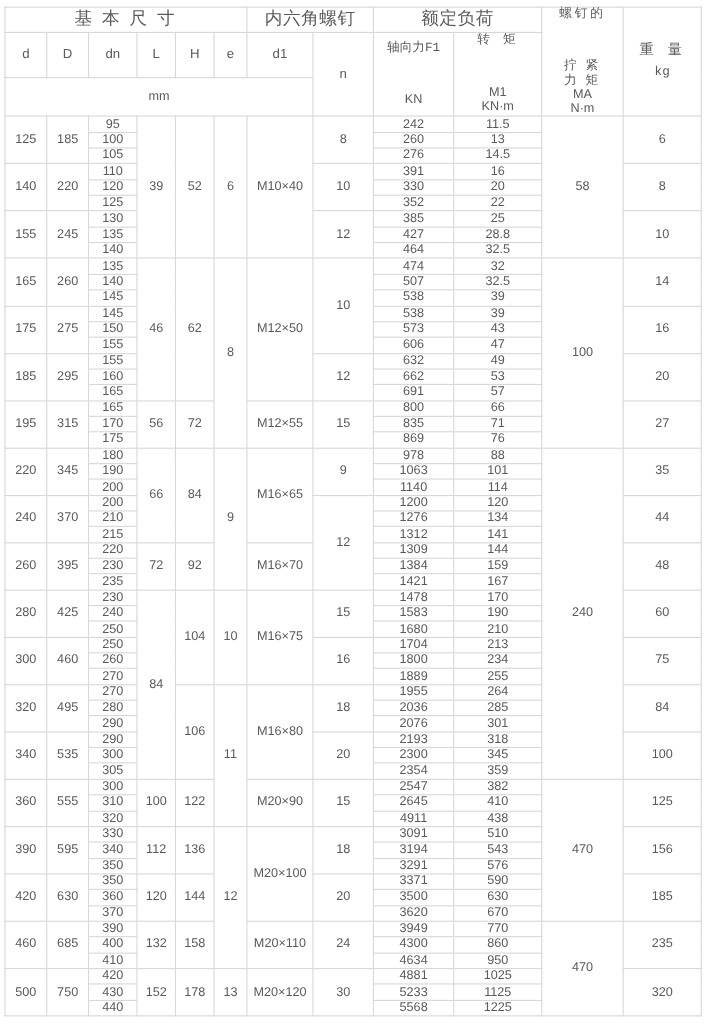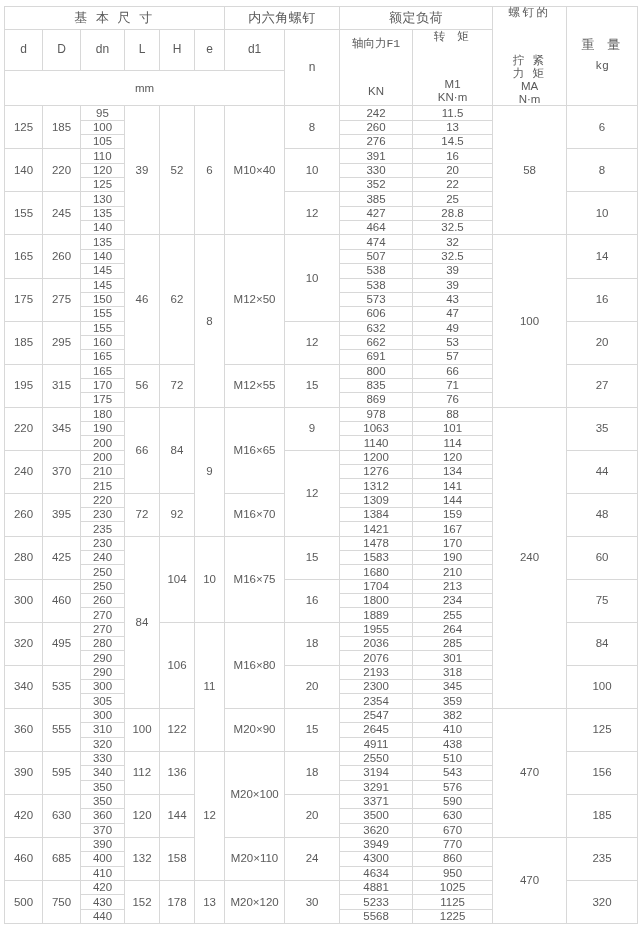--- a/index.html
+++ b/index.html
@@ -32,22 +32,23 @@
     padding: 0;
     font-weight: normal;
     color: #5a5a5a;
     line-height: 1.12;
     white-space: nowrap;
   }
 
   
   .hdr-group {
     height: 22px;
-    font-size: 13px;
+    font-size: 16px;
     letter-spacing: 2.5px;
+    font-family: Liberation Serif, serif;
   }
   .hdr-group.tight { letter-spacing: 0.5px; }
   .hdr-sym {
     height: 25px;
     font-size: 12px;
   }
   .hdr-unit {
     height: 23px;
     font-size: 11.5px;
   }
@@ -453,21 +454,21 @@
       </tr>
       <tr class="row">
         <td class="v" rowspan="3">390</td>
         <td class="v" rowspan="3">595</td>
         <td class="v">330</td>
         <td class="v" rowspan="3">112</td>
         <td class="v" rowspan="3">136</td>
         <td class="v" rowspan="9">12</td>
         <td class="v" rowspan="6">M20×100</td>
         <td class="v" rowspan="3">18</td>
-        <td class="v">2550</td>
+        <td class="v">3091</td>
         <td class="v">510</td>
         <td class="v" rowspan="3">156</td>
       </tr>
       <tr class="row">
         <td class="v">340</td>
         <td class="v">3194</td>
         <td class="v">543</td>
       </tr>
       <tr class="row">
         <td class="v">350</td>

